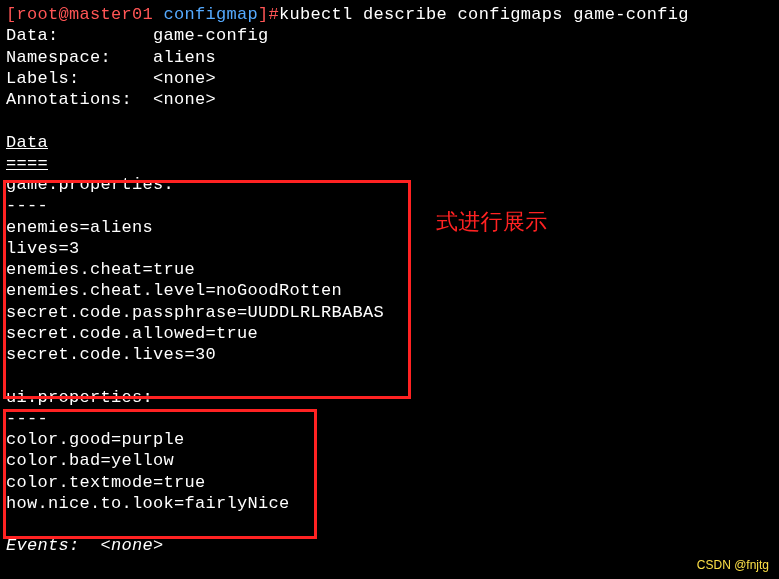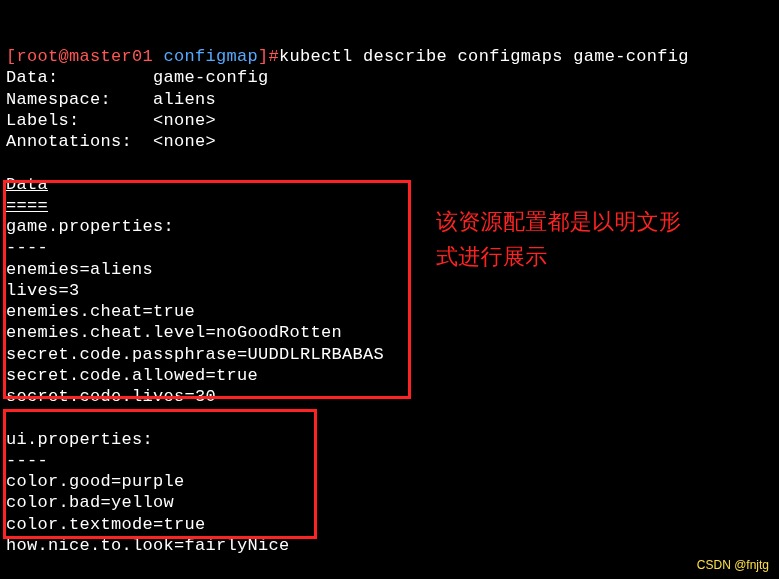--- a/index.html
+++ b/index.html
@@ -14,21 +14,20 @@
       color: #fff;
       width: 779px;
       height: 579px;
       position: relative;
       padding: 4px 6px;
       line-height: 1.25;
       letter-spacing: 0.3px;
     }
     .prompt-line {
       white-space: pre;
-      margin-top: 42px;
     }
     .bracket { color: #ff5555; }
     .user-host { color: #ff5555; }
     .dir { color: #55aaff; }
     .hash { color: #ff5555; }
     .cmd { color: #fff; }
     .meta-block { white-space: pre; }
     .data-header { white-space: pre; text-decoration: underline; }
     .box1 {
       position: absolute;
@@ -102,17 +101,16 @@
 <span>color.textmode=true</span>
 <span>how.nice.to.look=fairlyNice</span></div>
 
 <div class="events">
 <span>Events:</span>  <span>&lt;none&gt;</span></div>
 
 <div class="box1"></div>
 <div class="box2"></div>
 
 <div class="annotation">
-  <div>该资源配置都是以明文形</div>
   <div>式进行展示</div>
 </div>
 
 <div class="watermark">CSDN @fnjtg</div>
 
 </body></html>

